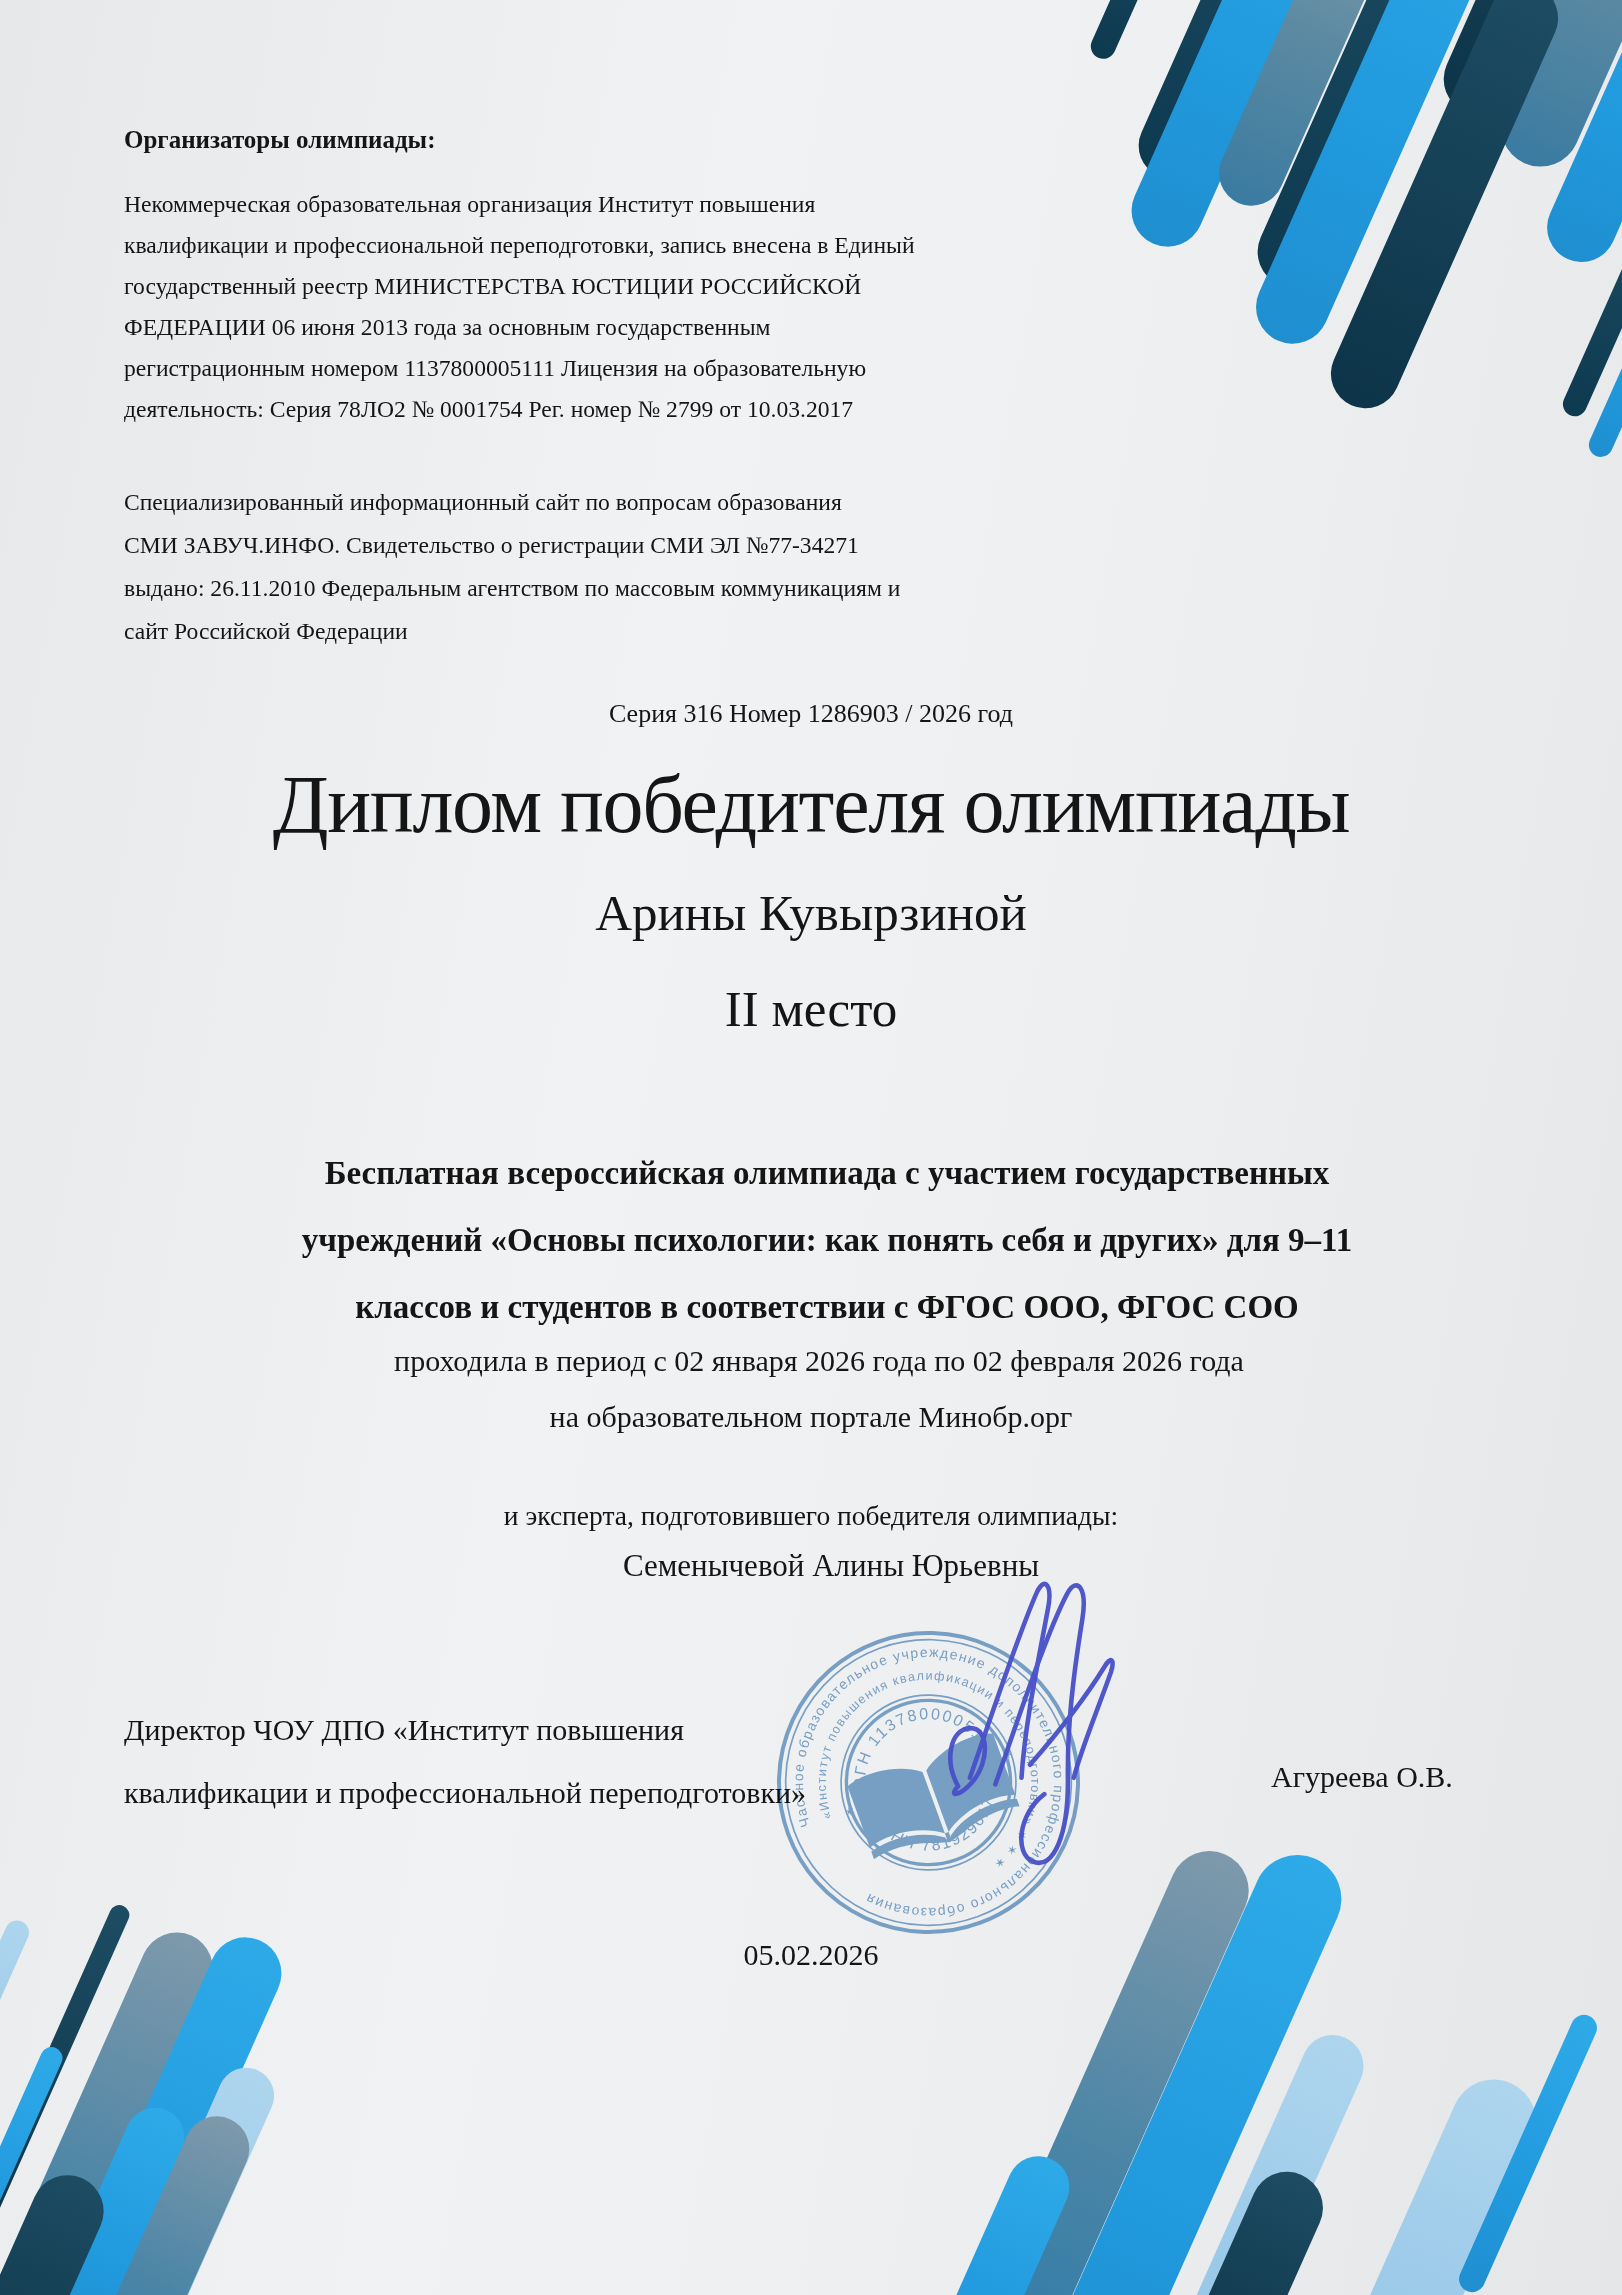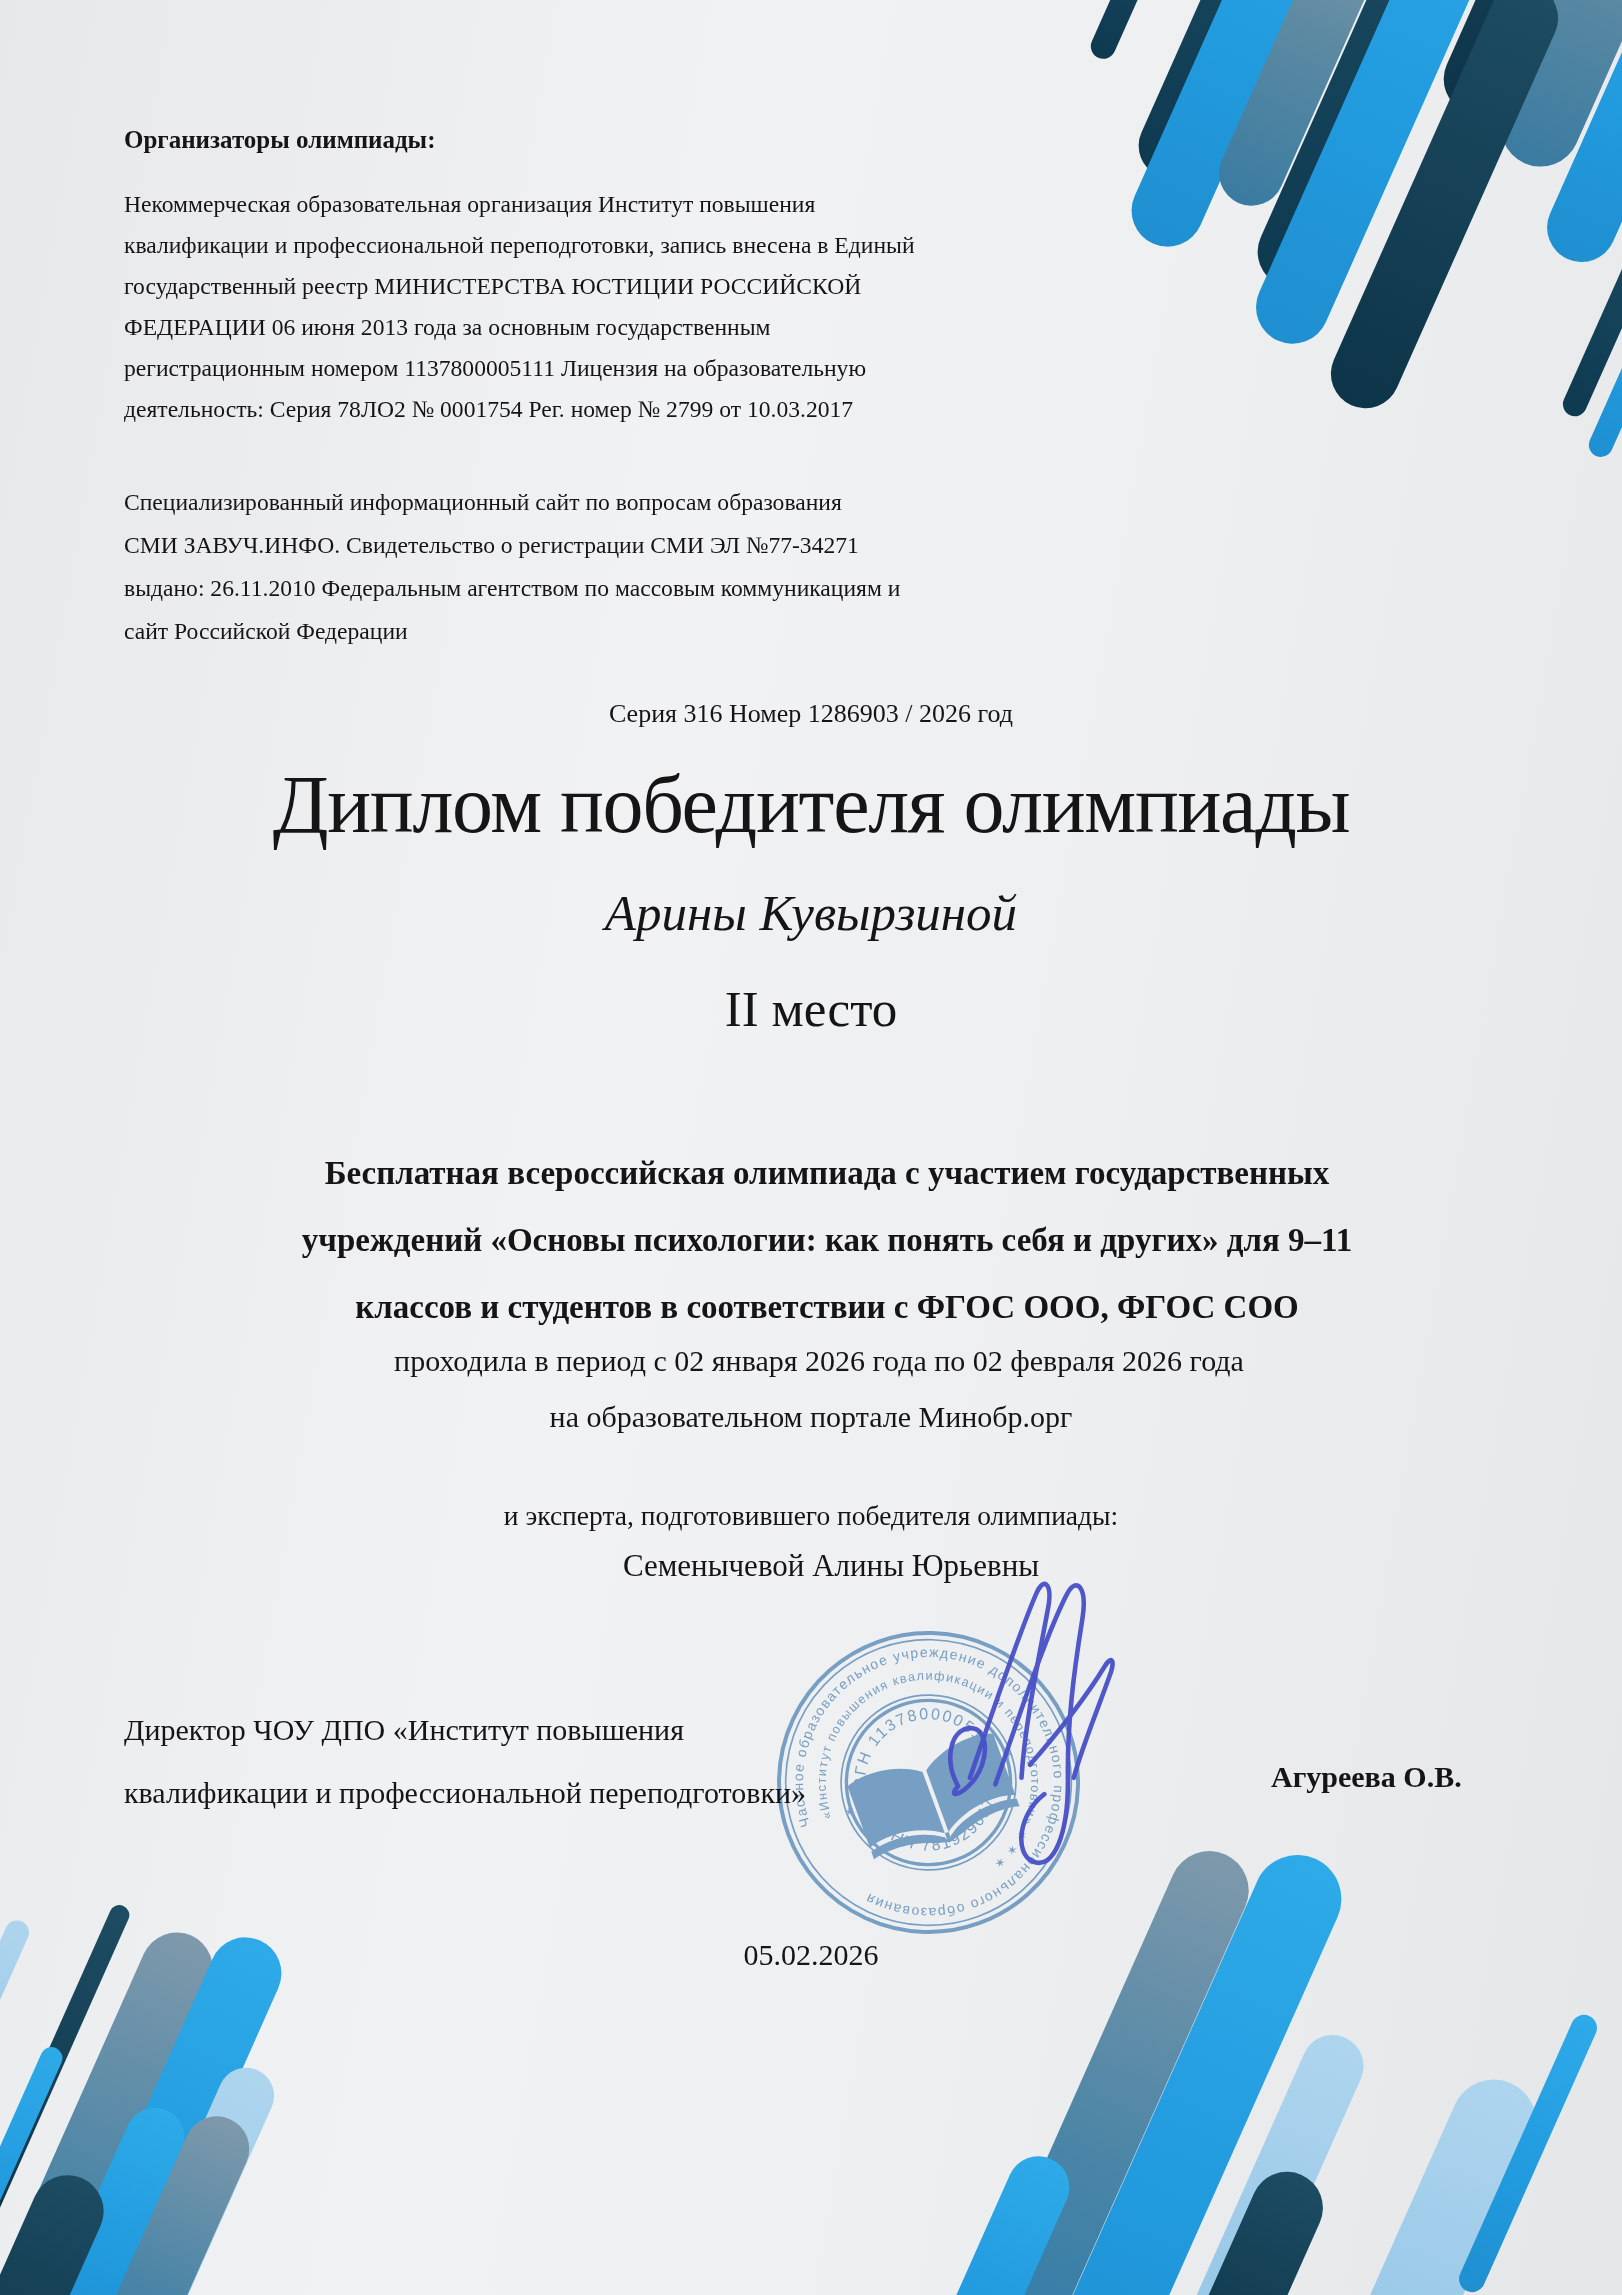--- a/index.html
+++ b/index.html
@@ -20,30 +20,30 @@
   .c-light{background:linear-gradient(180deg,#aed5ee 0%,#95c6e7 100%);}
   
   .ts{position:absolute;color:#151515;z-index:3;}
   .ctr{left:0;width:100%;text-align:center;}
   .h-org{font-size:25px;font-weight:bold;}
   .body-par{font-size:23.6px;}
   .body-par .ln{height:41px;line-height:41px;white-space:nowrap;}
   .par2 .ln{height:43px;line-height:43px;}
   .series{font-size:26px;}
   .title{font-size:82px;letter-spacing:-1.3px;white-space:nowrap;}
-  .winner{font-size:51px;font-style:italic;}
+  .winner{font-size:51px;}
   .place{font-size:51px;}
   .desc{font-size:33px;font-weight:bold;}
   .desc .ln{height:67px;line-height:67px;white-space:nowrap;}
   .mid{font-size:30px;}
   .expert-intro{font-size:27.5px;}
   .expert-name{font-size:31px;}
   .director{font-size:30px;}
   .director .ln{height:63px;line-height:63px;white-space:nowrap;}
-  .signer{font-size:30px;white-space:nowrap;font-weight:bold;}
+  .signer{font-size:30px;white-space:nowrap;}
   .issue-date{font-size:30px;}
   
   .stamp{position:absolute;left:775px;top:1629px;width:307px;height:307px;z-index:4;
          opacity:.88;mix-blend-mode:multiply;transform:rotate(-20deg);}
   .sig{position:absolute;left:932px;top:1567px;width:196px;height:321px;z-index:5;}
 </style>
 </head>
 <body>
 
 <div class="page">

